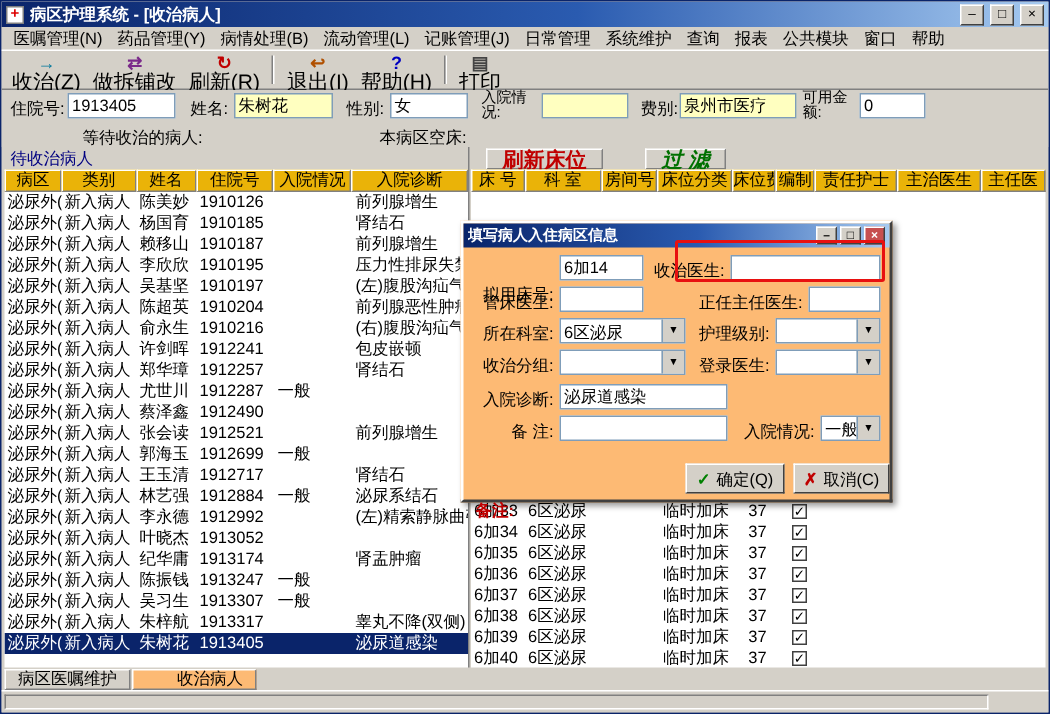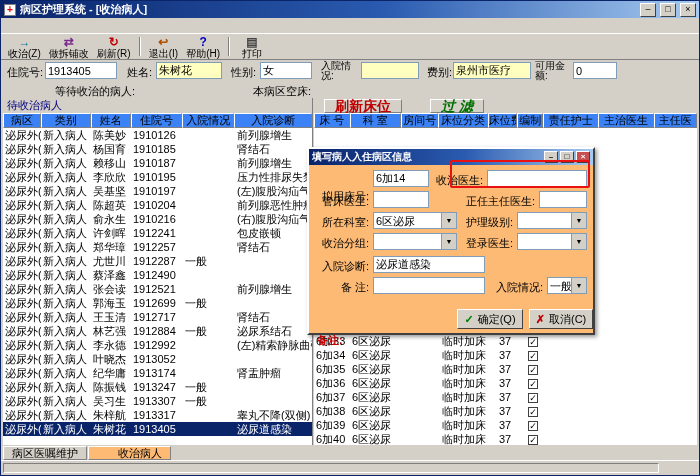--- a/index.html
+++ b/index.html
@@ -16,21 +16,21 @@
   .win-btn { width:16px; height:14px; background:#d4d0c8; color:#000; border:1px solid; border-color:#fff #404040 #404040 #fff; font-size:9px; line-height:11px; text-align:center; }
 
   
   .menubar { position:absolute; top:17px; left:0; right:0; height:15px; display:flex; align-items:center; padding-left:3px; background:#d4d0c8; }
   .menu-item { padding:0 5px; white-space:nowrap; font-size:11px; }
 
   
   .toolbar { position:absolute; top:32px; left:0; right:0; height:27px; display:flex; align-items:stretch; padding-left:3px; background:#d4d0c8; border-top:1px solid #fff; border-bottom:1px solid #808080; }
   .tb-btn { display:flex; flex-direction:column; align-items:center; justify-content:center; min-width:36px; padding:1px 4px 0 4px; }
   .tb-icon { font-size:12px; line-height:13px; font-weight:bold; }
-  .tb-label { font-size:10px; line-height:10px; white-space:nowrap; }
+  .tb-label { font-size:14px; line-height:10px; white-space:nowrap; }
   .tb-sep { width:2px; margin:3px 4px; border-left:1px solid #808080; border-right:1px solid #fff; }
   .ic-admit { color:#00779c; } .ic-modify { color:#7a2a8a; } .ic-refresh { color:#c00000; }
   .ic-exit { color:#b05000; } .ic-help { color:#0000c0; } .ic-print { color:#444; }
 
   
   .form-area { position:absolute; top:59px; left:0; right:0; height:38px; background:#d4d0c8; }
   .flabel { position:absolute; font-size:11px; white-space:nowrap; }
   .flabel.wrap { white-space:normal; line-height:10px; font-size:10px; }
   .inp { position:absolute; height:17px; border:1px solid #7f9db9; background:#fff; font-size:11px; padding:0 2px; font-family:inherit; }
   .inp.yellow { background:#ffffc0; }
@@ -45,21 +45,21 @@
   .radio-item { display:flex; align-items:center; white-space:nowrap; }
   .rb { width:9px; height:9px; border-radius:50%; border:1px solid #404040; background:#fff; position:relative; margin-right:3px; }
   .radio-item.selected .rb::after { content:""; position:absolute; left:2px; top:2px; width:3px; height:3px; border-radius:50%; background:#000; }
 
   .right-head { height:15px; display:flex; align-items:center; gap:28px; padding-left:10px; }
   .hd-btn { height:14px; padding:0 10px; background:#d4d0c8; border:1px solid; border-color:#fff #808080 #808080 #fff; font-size:14px; line-height:12px; white-space:nowrap; }
   .hd-btn.red { color:#c00000; font-weight:bold; }
   .hd-btn.green { color:#007000; font-weight:bold; font-style:italic; }
 
   .thead { display:flex; height:15px; }
-  .th { background:#3b82f6; border:1px solid; border-color:#fff #808080 #808080 #fff; text-align:center; font-size:11px; line-height:13px; overflow:hidden; white-space:nowrap; }
+  .th { background:#eab308; border:1px solid; border-color:#fff #808080 #808080 #fff; text-align:center; font-size:11px; line-height:13px; overflow:hidden; white-space:nowrap; }
   .tbody { position:absolute; left:0; right:0; bottom:0; background:#fff; overflow:hidden; }
   .left-panel .tbody { top:30px; }
   .right-panel .tbody { top:30px; }
   .trow { display:flex; height:14px; line-height:14px; }
   .trow.selected { background:#0a246a; color:#fff; }
   .c { overflow:hidden; white-space:nowrap; padding:0 2px; flex:0 0 auto; font-size:11px; }
 
   .lc1{width:38px}.lc2{width:50px}.lc3{width:40px}.lc4{width:52px}.lc5{width:52px}.lc6{width:78px}
   .rc1{width:36px}.rc2{width:52px}.rc3{width:38px}.rc4{width:50px}.rc5{width:30px;text-align:center}
   .rc6{width:26px;text-align:center}.rc7{width:56px}.rc8{width:56px}.rc9{width:44px}
@@ -103,20 +103,35 @@
 <div class="window">
 
   <div class="titlebar">
     <span class="app-icon">+</span>
     <span class="title-text">病区护理系统 - [收治病人]</span>
     <span class="win-btn">–</span>
     <span class="win-btn">□</span>
     <span class="win-btn">×</span>
   </div>
 
+  <div class="menubar">
+
+  <span class="menu-item">医嘱管理(N)</span>
+      <span class="menu-item">药品管理(Y)</span>
+      <span class="menu-item">病情处理(B)</span>
+      <span class="menu-item">流动管理(L)</span>
+      <span class="menu-item">记账管理(J)</span>
+      <span class="menu-item">日常管理</span>
+      <span class="menu-item">系统维护</span>
+      <span class="menu-item">查询</span>
+      <span class="menu-item">报表</span>
+      <span class="menu-item">公共模块</span>
+      <span class="menu-item">窗口</span>
+      <span class="menu-item">帮助</span>
+    </div>
 
   <div class="toolbar">
     <div class="tb-btn">
       <span class="tb-icon ic-admit">→</span>
       <span class="tb-label">收治(Z)</span>
     </div>
     <div class="tb-btn">
       <span class="tb-icon ic-modify">⇄</span>
       <span class="tb-label">做拆铺改</span>
     </div>

